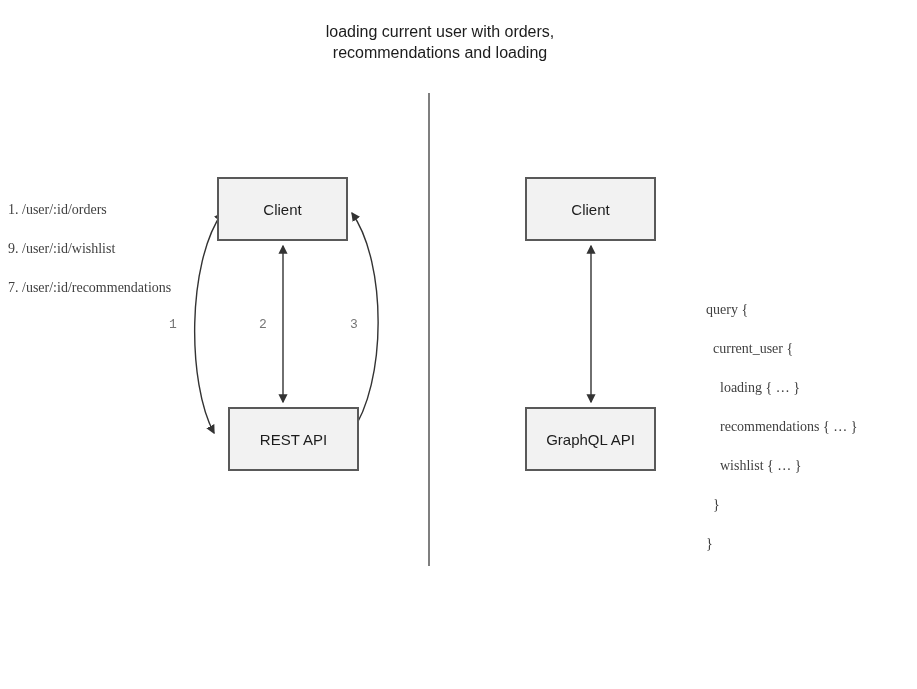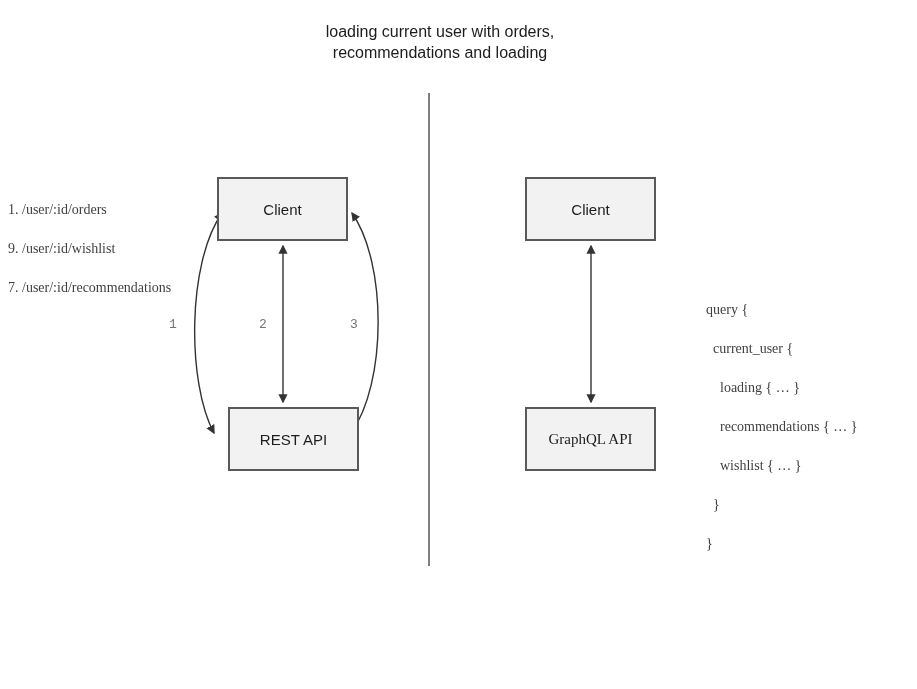--- a/index.html
+++ b/index.html
@@ -36,21 +36,21 @@
     border: 2px solid #595959;
     display: flex;
     align-items: center;
     justify-content: center;
     font-size: 15px;
     color: #1c1c1c;
   }
   .box-client-rest   { left: 217px; top: 177px; }
   .box-rest-api      { left: 217px; top: 407px; margin-left: 11px; }
   .box-client-gql    { left: 525px; top: 177px; }
-  .box-graphql-api   { left: 525px; top: 407px; font-family: Liberation Serif, serif; }
+  .box-graphql-api   { left: 525px; top: 407px; }
   .mono {
     font-family: Liberation Serif, serif;
     font-size: 14px;
     line-height: 13px;
     color: #3f3f3f;
     white-space: pre;
   }
   .endpoints {
     position: absolute;
     left: 8px;

